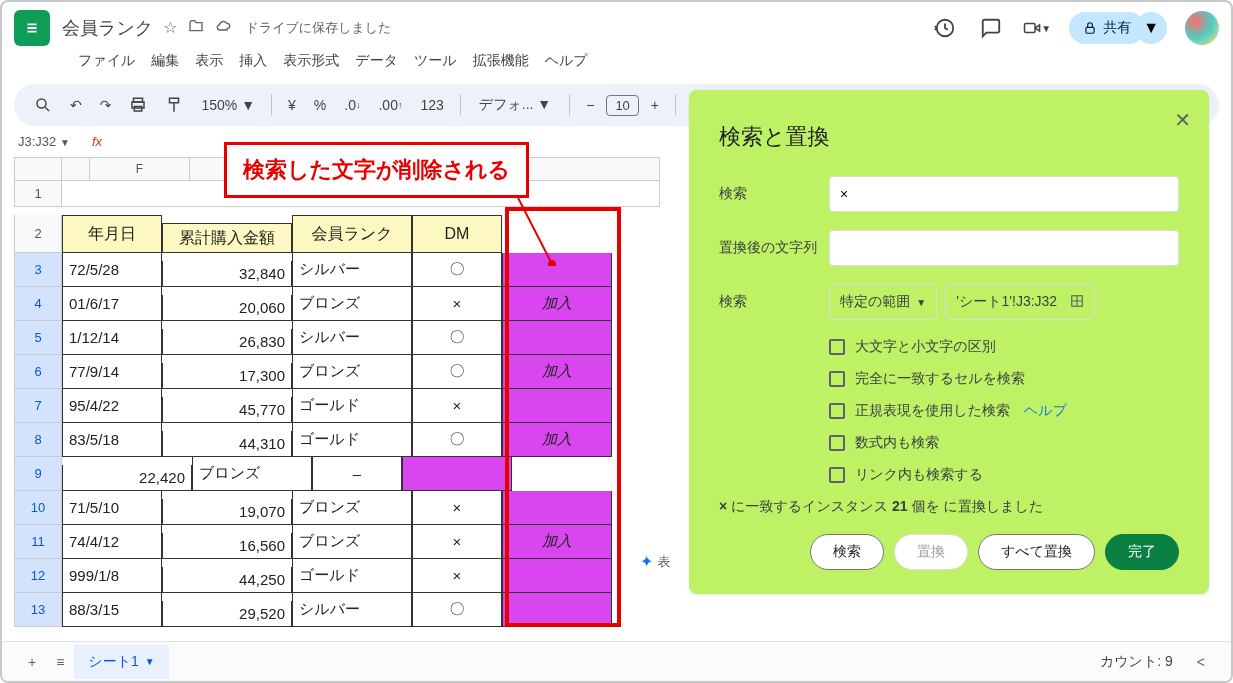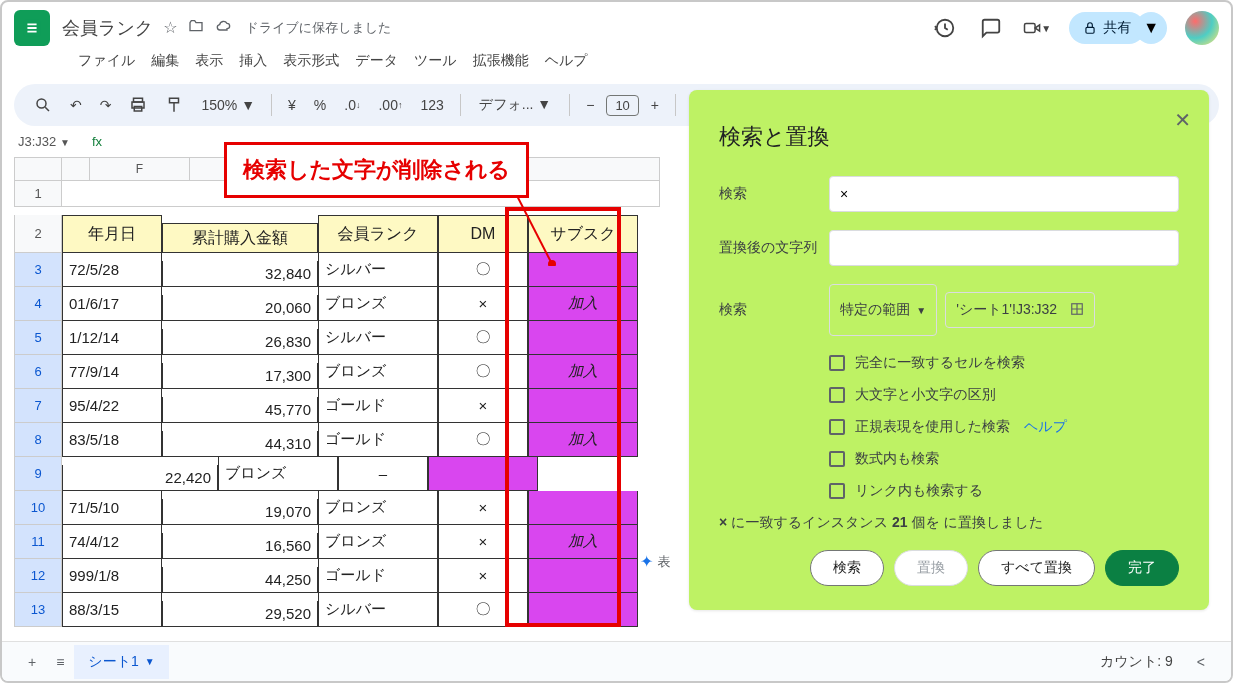--- a/index.html
+++ b/index.html
@@ -30,59 +30,59 @@
 .toolbar .sep { width: 1px; height: 22px; background: #c7c7c7; margin: 0 4px; }
 .toolbar .tbtn { padding: 4px 6px; cursor: pointer; color: #444; display: flex; align-items: center; }
 .zoom { padding: 4px 6px; }
 .font-sel { padding: 4px 8px; }
 .size-box { border: 1px solid #747775; border-radius: 4px; padding: 2px 8px; font-size: 13px; }
 .expand-caret { margin-left: auto; width: 28px; height: 28px; background: #dde3ea; border-radius: 50%; display: flex; align-items: center; justify-content: center; cursor: pointer; }
 
 
 .namebox-row { display: flex; align-items: center; padding: 6px 12px; gap: 8px; font-size: 13px; color: #555; }
 .namebox { width: 70px; padding: 2px 4px; }
-.fx { color: #15803d; }
+.fx { font-style: italic; color: #c2410c; }
 
 
 .grid-wrap { position: relative; margin-left: 12px; }
 .col-headers { display: flex; height: 24px; }
 .rowhead-spacer { width: 48px; border: 1px solid #ccc; background: #f8f9fa; }
 .colh { border: 1px solid #ccc; border-left: none; background: #f8f9fa; display: flex; align-items: center; justify-content: center; font-size: 12px; color: #555; }
 .row { display: flex; height: 34px; }
 .rowh { width: 48px; border: 1px solid #ccc; border-top: none; background: #f8f9fa; display: flex; align-items: center; justify-content: center; font-size: 13px; color: #555; }
 .rowh.sel { background: #d3e3fd; color: #0b57d0; font-weight: 500; }
 .cell { border: 1px solid #ccc; border-top: none; border-left: none; display: flex; align-items: center; padding: 0 6px; font-size: 15px; color: #222; }
 .row0 .cell, .row0 .rowh { height: 26px; }
 .row1 { height: 38px; }
 .row1 .cell { background: #fef9c3; font-weight: 500; justify-content: center; font-size: 16px; border: 1.5px solid #333; }
 .datacell { border: 1.5px solid #333; border-top: none; }
 .datacell.num { justify-content: flex-end; }
 .datacell.ctr { justify-content: center; }
 .sel-col { background: #d946ef; font-style: italic; }
 
 
 .c-date { width: 100px; }
-.c-amt { width: 156px; margin-top: 8px; }
+.c-amt { width: 130px; margin-top: 8px; }
 .c-rank { width: 120px; }
 .c-dm { width: 90px; }
 .c-sub { width: 110px; }
 
 
 .anno { position: absolute; left: 222px; top: 140px; border: 3px solid #e60000; background: #fff; padding: 10px 16px; font-size: 22px; font-weight: bold; color: #e60000; z-index: 5; }
 .anno-line { position: absolute; left: 510px; top: 184px; width: 60px; height: 80px; z-index: 4; pointer-events: none; }
 .sel-outline { position: absolute; border: 4px solid #e60000; z-index: 3; pointer-events: none; }
 
 
 .dialog { position: absolute; right: 22px; top: 88px; width: 520px; background: #bef264; border-radius: 8px; box-shadow: 0 1px 3px rgba(0,0,0,0.1); padding: 32px 30px 24px 30px; z-index: 10; }
 .dialog h2 { font-size: 22px; font-weight: 400; color: #202124; margin-bottom: 24px; }
 .dlg-close { position: absolute; right: 18px; top: 18px; font-size: 20px; color: #5f6368; cursor: pointer; }
 .dlg-row { display: flex; align-items: center; margin-bottom: 18px; font-size: 14px; color: #3c4043; }
 .dlg-label { width: 110px; }
 .dlg-input { flex: 1; border: 1px solid #dadce0; border-radius: 4px; height: 36px; padding: 0 10px; font-size: 14px; }
-.dlg-select { border: 1px solid #dadce0; border-radius: 4px; height: 52px; padding: 0 10px; font-size: 14px; display: flex; align-items: center; gap: 6px; cursor: pointer; margin-right: 8px; }
+.dlg-select { border: 1px solid #dadce0; border-radius: 4px; height: 36px; padding: 0 10px; font-size: 14px; display: flex; align-items: center; gap: 6px; cursor: pointer; margin-right: 8px; }
 .dlg-range { border: 1px solid #dadce0; border-radius: 4px; height: 36px; padding: 0 10px; font-size: 14px; display: flex; align-items: center; gap: 8px; width: 150px; }
 .dlg-checks { margin-left: 110px; }
 .dlg-check { display: flex; align-items: center; gap: 10px; margin-bottom: 14px; font-size: 14px; color: #3c4043; }
 .chk { width: 16px; height: 16px; border: 2px solid #5f6368; border-radius: 2px; }
 .help-link { color: #1a73e8; margin-left: 4px; }
 .dlg-status { font-size: 14px; color: #3c4043; margin-top: 8px; margin-bottom: 18px; }
 .dlg-status b { font-weight: 700; }
 .dlg-actions { display: flex; gap: 10px; justify-content: flex-end; }
 .dlg-btn { border: 1px solid #747775; background: #fff; border-radius: 20px; padding: 8px 22px; font-size: 14px; color: #1f1f1f; cursor: pointer; }
 .dlg-btn.disabled { color: #9aa0a6; border-color: #dadce0; }
@@ -229,21 +229,20 @@
     <div class="rowh">1</div>
     <div class="cell" style="width:598px"></div>
   </div>
 
   <div class="row row1">
     <div class="rowh">2</div>
     <div class="cell c-date">年月日</div>
     <div class="cell c-amt">累計購入金額</div>
     <div class="cell c-rank">会員ランク</div>
     <div class="cell c-dm">DM</div>
-    <div class="cell c-sub">サブスク</div>
   </div>
 
   <div id="data-rows">
       <div class="row">
     <div class="rowh sel">3</div>
     <div class="cell datacell c-date">72/5/28</div>
     <div class="cell datacell c-amt num">32,840</div>
     <div class="cell datacell c-rank">シルバー</div>
     <div class="cell datacell c-dm ctr">〇</div>
     <div class="cell datacell c-sub ctr sel-col"></div>
@@ -366,25 +365,25 @@
       <span><svg width="14" height="14" viewBox="0 0 24 24" fill="none" stroke="#5f6368" stroke-width="2">
             <rect x="3" y="3" width="18" height="18"></rect>
             <path d="M3 12h18M12 3v18"></path>
           </svg></span>
     </div>
   </div>
 
   <div class="dlg-checks">
     <div class="dlg-check">
         <span class="chk"></span>
-        <span>完全に一致するセルを検索</span>
+        <span>大文字と小文字の区別</span>
       </div>
     <div class="dlg-check">
         <span class="chk"></span>
-        <span>大文字と小文字の区別</span>
+        <span>完全に一致するセルを検索</span>
       </div>
     <div class="dlg-check">
         <span class="chk"></span>
         <span>正規表現を使用した検索</span>
         <a class="help-link">ヘルプ</a>
       </div>
     <div class="dlg-check">
         <span class="chk"></span>
         <span>数式内も検索</span>
       </div>

